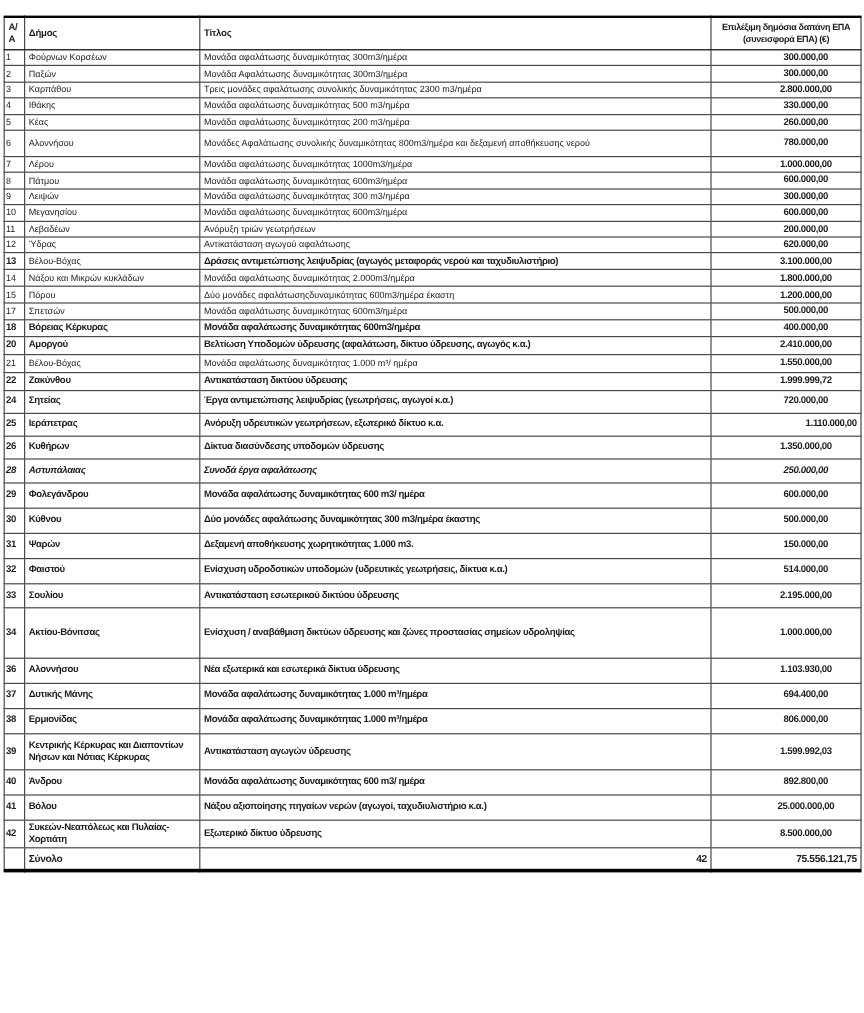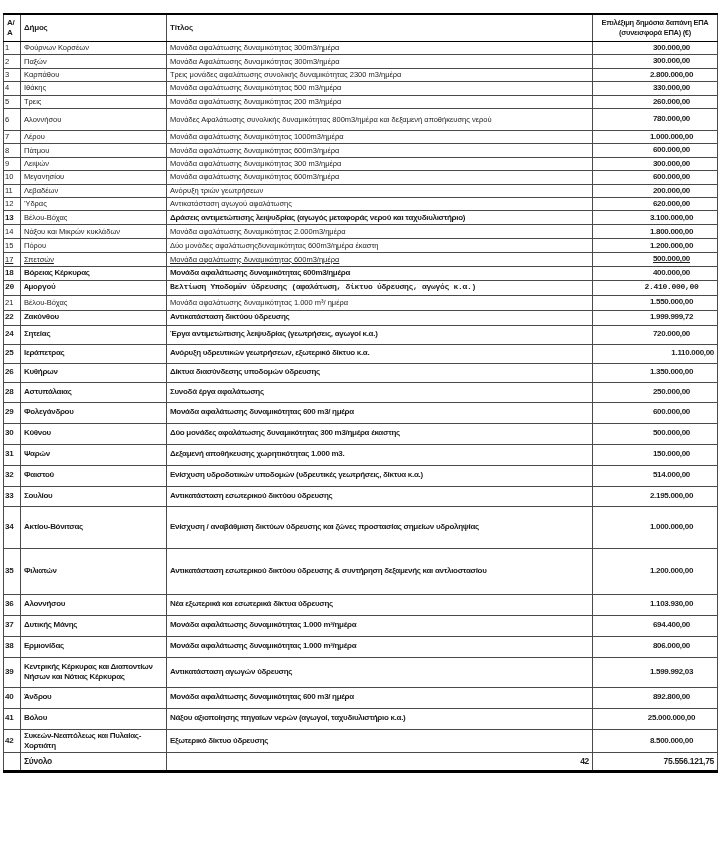--- a/index.html
+++ b/index.html
@@ -62,21 +62,21 @@
           <td class="val">2.800.000,00</td>
         </tr>
         <tr style="height: 13px;">
           <td class="num">4</td>
           <td class="muni">Ιθάκης</td>
           <td class="title">Μονάδα αφαλάτωσης δυναμικότητας 500 m3/ημέρα</td>
           <td class="val">330.000,00</td>
         </tr>
         <tr style="height: 13px;">
           <td class="num">5</td>
-          <td class="muni">Τρεις</td>
+          <td class="muni">Κέας</td>
           <td class="title">Μονάδα αφαλάτωσης δυναμικότητας 200 m3/ημέρα</td>
           <td class="val">260.000,00</td>
         </tr>
         <tr style="height: 22px;">
           <td class="num">6</td>
           <td class="muni">Αλοννήσου</td>
           <td class="title">Μονάδες Αφαλάτωσης συνολικής δυναμικότητας  800m3/ημέρα και δεξαμενή αποθήκευσης νερού</td>
           <td class="val">780.000,00</td>
         </tr>
         <tr style="height: 13px;">
@@ -126,33 +126,33 @@
           <td class="muni">Νάξου και Μικρών κυκλάδων</td>
           <td class="title">Μονάδα αφαλάτωσης δυναμικότητας 2.000m3/ημέρα</td>
           <td class="val">1.800.000,00</td>
         </tr>
         <tr style="height: 14px;">
           <td class="num">15</td>
           <td class="muni">Πόρου</td>
           <td class="title">Δύο μονάδες αφαλάτωσηςδυναμικότητας 600m3/ημέρα έκαστη</td>
           <td class="val">1.200.000,00</td>
         </tr>
-        <tr style="height: 13px; text-decoration: underline;">
+        <tr style="height: 13px;">
           <td class="num">17</td>
           <td class="muni">Σπετσών</td>
           <td class="title">Μονάδα αφαλάτωσης δυναμικότητας 600m3/ημέρα</td>
           <td class="val">500.000,00</td>
         </tr>
         <tr style="height: 14px;">
           <td class="num b">18</td>
           <td class="muni b">Βόρειας Κέρκυρας</td>
           <td class="title b">Μονάδα αφαλάτωσης δυναμικότητας 600m3/ημέρα</td>
           <td class="val">400.000,00</td>
         </tr>
-        <tr style="height: 15px; font-family: Liberation Mono, monospace;">
+        <tr style="height: 15px;">
           <td class="num b">20</td>
           <td class="muni b">Αμοργού</td>
           <td class="title b">Βελτίωση Υποδομών ύδρευσης (αφαλάτωση, δίκτυο ύδρευσης, αγωγός κ.α.)</td>
           <td class="val">2.410.000,00</td>
         </tr>
         <tr style="height: 15px;">
           <td class="num">21</td>
           <td class="muni">Βέλου-Βόχας</td>
           <td class="title">Μονάδα αφαλάτωσης δυναμικότητας 1.000 m³/ ημέρα</td>
           <td class="val">1.550.000,00</td>
@@ -174,21 +174,21 @@
           <td class="muni b">Ιεράπετρας</td>
           <td class="title b">Ανόρυξη υδρευτικών γεωτρήσεων, εξωτερικό δίκτυο κ.α.</td>
           <td class="val" style="text-align: right;">1.110.000,00</td>
         </tr>
         <tr style="height: 19px;">
           <td class="num b">26</td>
           <td class="muni b">Κυθήρων</td>
           <td class="title b">Δίκτυα διασύνδεσης υποδομών ύδρευσης</td>
           <td class="val">1.350.000,00</td>
         </tr>
-        <tr style="height: 20px;">
+        <tr style="height: 20px; font-style: italic;">
           <td class="num b">28</td>
           <td class="muni b">Αστυπάλαιας</td>
           <td class="title b">Συνοδά έργα αφαλάτωσης</td>
           <td class="val">250.000,00</td>
         </tr>
         <tr style="height: 21px;">
           <td class="num b">29</td>
           <td class="muni b">Φολεγάνδρου</td>
           <td class="title b">Μονάδα αφαλάτωσης δυναμικότητας 600 m3/ ημέρα</td>
           <td class="val">600.000,00</td>
@@ -215,26 +215,20 @@
           <td class="num b">33</td>
           <td class="muni b">Σουλίου</td>
           <td class="title b">Αντικατάσταση εσωτερικού δικτύου ύδρευσης</td>
           <td class="val">2.195.000,00</td>
         </tr>
         <tr style="height: 42px;">
           <td class="num b">34</td>
           <td class="muni b">Ακτίου-Βόνιτσας</td>
           <td class="title b">Ενίσχυση / αναβάθμιση δικτύων ύδρευσης και ζώνες προστασίας σημείων υδροληψίας</td>
           <td class="val">1.000.000,00</td>
-        </tr>
-        <tr style="height: 46px;">
-          <td class="num b">35</td>
-          <td class="muni b">Φιλιατών</td>
-          <td class="title b">Αντικατάσταση  εσωτερικού δικτύου ύδρευσης  &amp; συντήρηση δεξαμενής και αντλιοστασίου</td>
-          <td class="val">1.200.000,00</td>
         </tr>
         <tr style="height: 21px;">
           <td class="num b">36</td>
           <td class="muni b">Αλοννήσου</td>
           <td class="title b">Νέα εξωτερικά και εσωτερικά δίκτυα ύδρευσης</td>
           <td class="val">1.103.930,00</td>
         </tr>
         <tr style="height: 21px;">
           <td class="num b">37</td>
           <td class="muni b">Δυτικής Μάνης</td>

